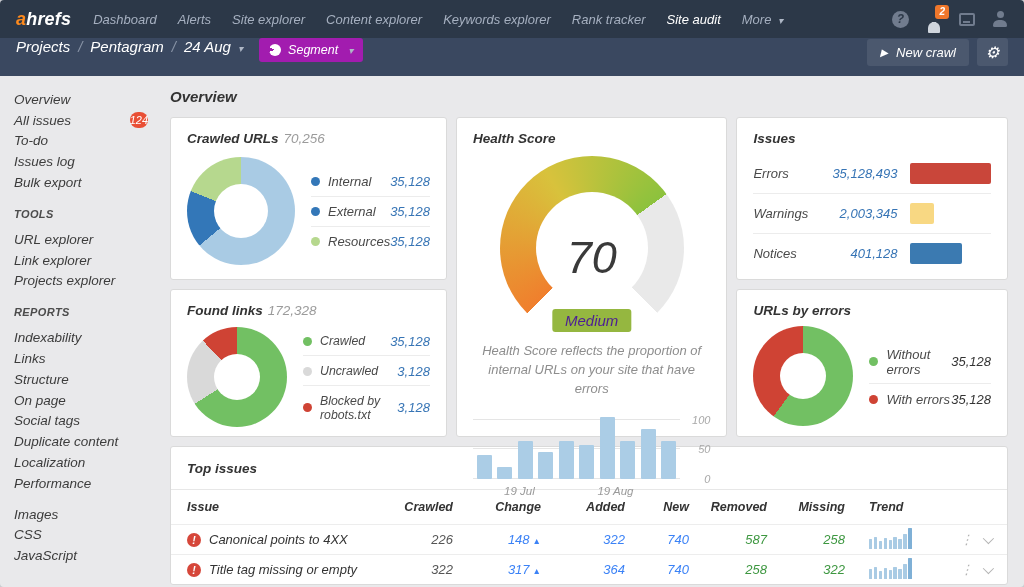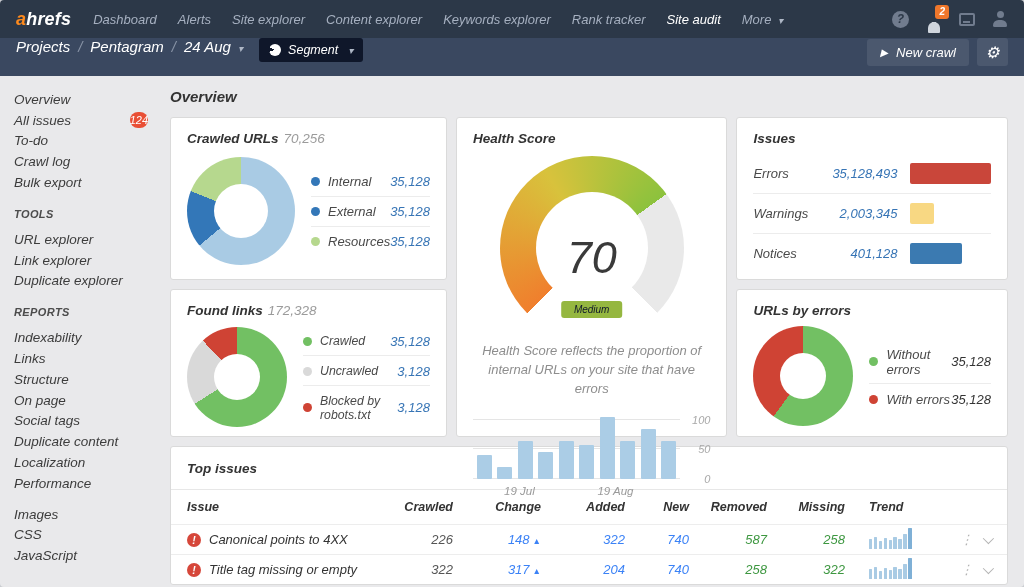--- a/index.html
+++ b/index.html
@@ -25,21 +25,21 @@
   .icon-user { width:16px; height:16px; position:relative; cursor:pointer; }
   .icon-user:before { content:""; position:absolute; top:0; left:4.5px; width:7px; height:7px; border-radius:50%; background:#717c8e; }
   .icon-user:after { content:""; position:absolute; bottom:0; left:1px; width:14px; height:7px; border-radius:7px 7px 2px 2px; background:#717c8e; }
 
   
   .subnav { height:38px; background:#3a4860; display:flex; align-items:flex-start; padding:0 16px; color:#fff; }
   .crumbs { display:flex; align-items:center; gap:8px; font-size:15px; }
   .crumb { cursor:pointer; }
   .crumb-sep { color:#8893a6; }
   .caret { font-size:10px; color:#aeb7c6; margin-left:3px; }
-  .segment-btn { margin-left:16px; background:#0f172a; border-radius:3px; padding:5px 10px; font-size:12.5px; display:flex; align-items:center; gap:7px; cursor:pointer; }
+  .segment-btn { margin-left:16px; background:#a21caf; border-radius:3px; padding:5px 10px; font-size:12.5px; display:flex; align-items:center; gap:7px; cursor:pointer; }
   .icon-pie { width:12px; height:12px; border-radius:50%; background:conic-gradient(#fff 0 70%, transparent 70% 82%, #fff 82% 100%); }
   .subnav-right { margin-left:auto; display:flex; align-items:center; gap:8px; }
   .newcrawl-btn { background:#4b586e; border-radius:3px; padding:6px 13px; font-size:13px; display:flex; align-items:center; gap:8px; cursor:pointer; }
   .play { font-size:10px; }
   .gear-btn { background:#4b586e; border-radius:3px; width:31px; height:28px; display:flex; align-items:center; justify-content:center; font-size:16px; cursor:pointer; }
 
   
   .content { display:flex; height:511px; }
   .sidebar { width:158px; padding:13px 0 0 14px; flex-shrink:0; }
   .side-item { font-size:13.5px; color:#3c3c3c; height:20.8px; display:flex; align-items:center; cursor:pointer; padding-right:10px; }
@@ -75,21 +75,21 @@
   .issue-line:last-child { border-bottom:none; }
   .issue-label { width:64px; font-size:13px; color:#494949; }
   .issue-val { width:80px; text-align:right; font-size:13px; color:#3674b5; cursor:pointer; }
   .issue-barwrap { flex:1; margin-left:13px; }
   .issue-bar { height:21px; border-radius:2px; }
 
   
   .gauge { width:184px; height:184px; border-radius:50%; position:relative; margin:10px auto 0; }
   .gauge-hole { position:absolute; inset:36px; border-radius:50%; background:#fff; }
   .gauge-score { position:absolute; top:76px; width:100%; text-align:center; font-size:45px; color:#3a3a3a; }
-  .gauge-badge { position:absolute; bottom:22px; left:50%; transform:translateX(-50%); background:#95b740; color:#0f172a; font-size:10px; padding:3px 13px; border-radius:3px; }
+  .gauge-badge { position:absolute; bottom:8px; left:50%; transform:translateX(-50%); background:#95b740; color:#4c1d95; font-size:15px; padding:3px 13px; border-radius:3px; }
   .health-desc { font-size:13px; color:#8d8d8d; text-align:center; line-height:1.45; margin:2px auto 0; width:95%; }
   .history { display:flex; margin-top:16px; }
   .plot { position:relative; flex:1; height:64px; }
   .gridline { position:absolute; left:0; right:0; height:1px; background:#e5e5e5; }
   .gl-100 { bottom:91%; } .gl-50 { bottom:45.5%; } .gl-0 { bottom:0; }
   .plot-bars { position:absolute; inset:0; display:flex; align-items:flex-end; justify-content:space-between; padding:0 4px; }
   .plot-bars .bar { width:15px; border-radius:1px; }
   .ylabels { width:30px; position:relative; font-size:11px; color:#a8a8a8; text-align:right; }
   .yl { position:absolute; right:0; transform:translateY(50%); }
   .yl-100 { bottom:91%; } .yl-50 { bottom:45.5%; } .yl-0 { bottom:0; }
@@ -174,26 +174,26 @@
 
   <div class="content">
 
     <div class="sidebar">
       <div class="side-item">Overview</div>
       <div class="side-item">
           <span>All issues</span>
           <span class="side-badge">124</span>
         </div>
       <div class="side-item">To-do</div>
-      <div class="side-item">Crawl log</div>
+      <div class="side-item">Issues log</div>
       <div class="side-item">Bulk export</div>
       <div class="side-header">TOOLS</div>
       <div class="side-item">URL explorer</div>
       <div class="side-item">Link explorer</div>
-      <div class="side-item">Duplicate explorer</div>
+      <div class="side-item">Projects explorer</div>
       <div class="side-header">REPORTS</div>
       <div class="side-item">Indexability</div>
       <div class="side-item">Links</div>
       <div class="side-item">Structure</div>
       <div class="side-item">On page</div>
       <div class="side-item">Social tags</div>
       <div class="side-item">Duplicate content</div>
       <div class="side-item">Localization</div>
       <div class="side-item">Performance</div>
       <div class="side-gap"></div>
@@ -382,21 +382,21 @@
             </span>
         </div>
 
         <div class="trow">
           <span class="c-issue">
               <span class="err-ico">!</span>
               <span class="issue-name">Title tag missing or empty</span>
             </span>
           <span class="c-num t-dark">322</span>
           <span class="c-change t-red"><span>317</span><span class="tri">▲</span></span>
-          <span class="c-added t-red">204</span>
+          <span class="c-added t-red">364</span>
           <span class="c-new t-red">740</span>
           <span class="c-removed t-green">258</span>
           <span class="c-missing t-green">322</span>
           <span class="c-trend"><span class="spark">
                 <div class="bar" style="height: 45%;"></div>
                 <div class="bar" style="height: 55%;"></div>
                 <div class="bar" style="height: 35%;"></div>
                 <div class="bar" style="height: 52%;"></div>
                 <div class="bar" style="height: 40%;"></div>
                 <div class="bar" style="height: 56%;"></div>

